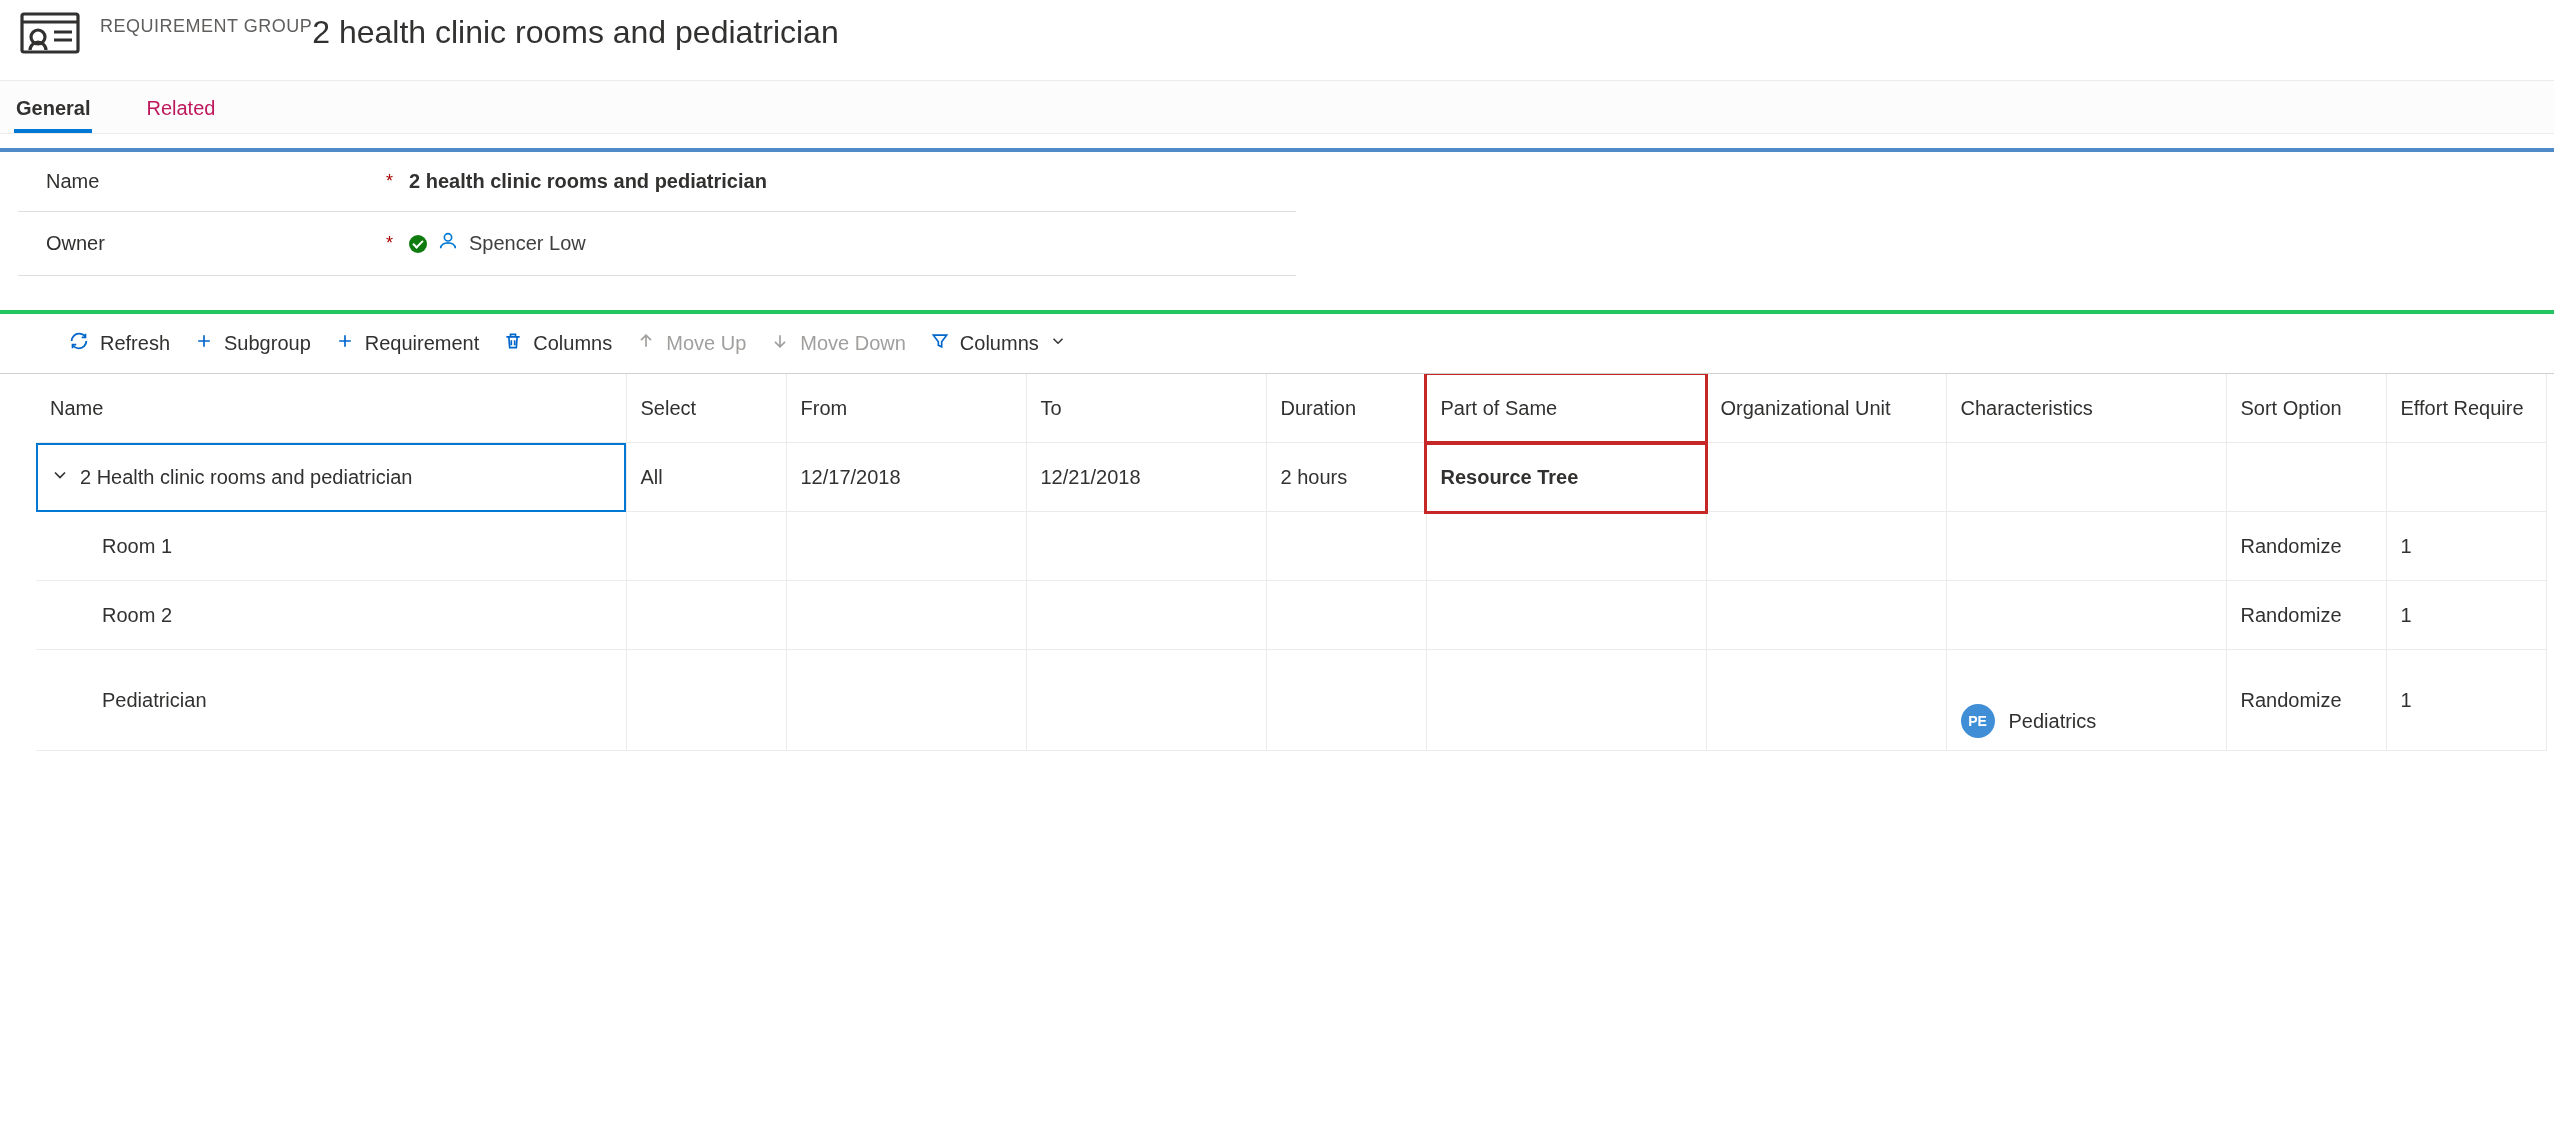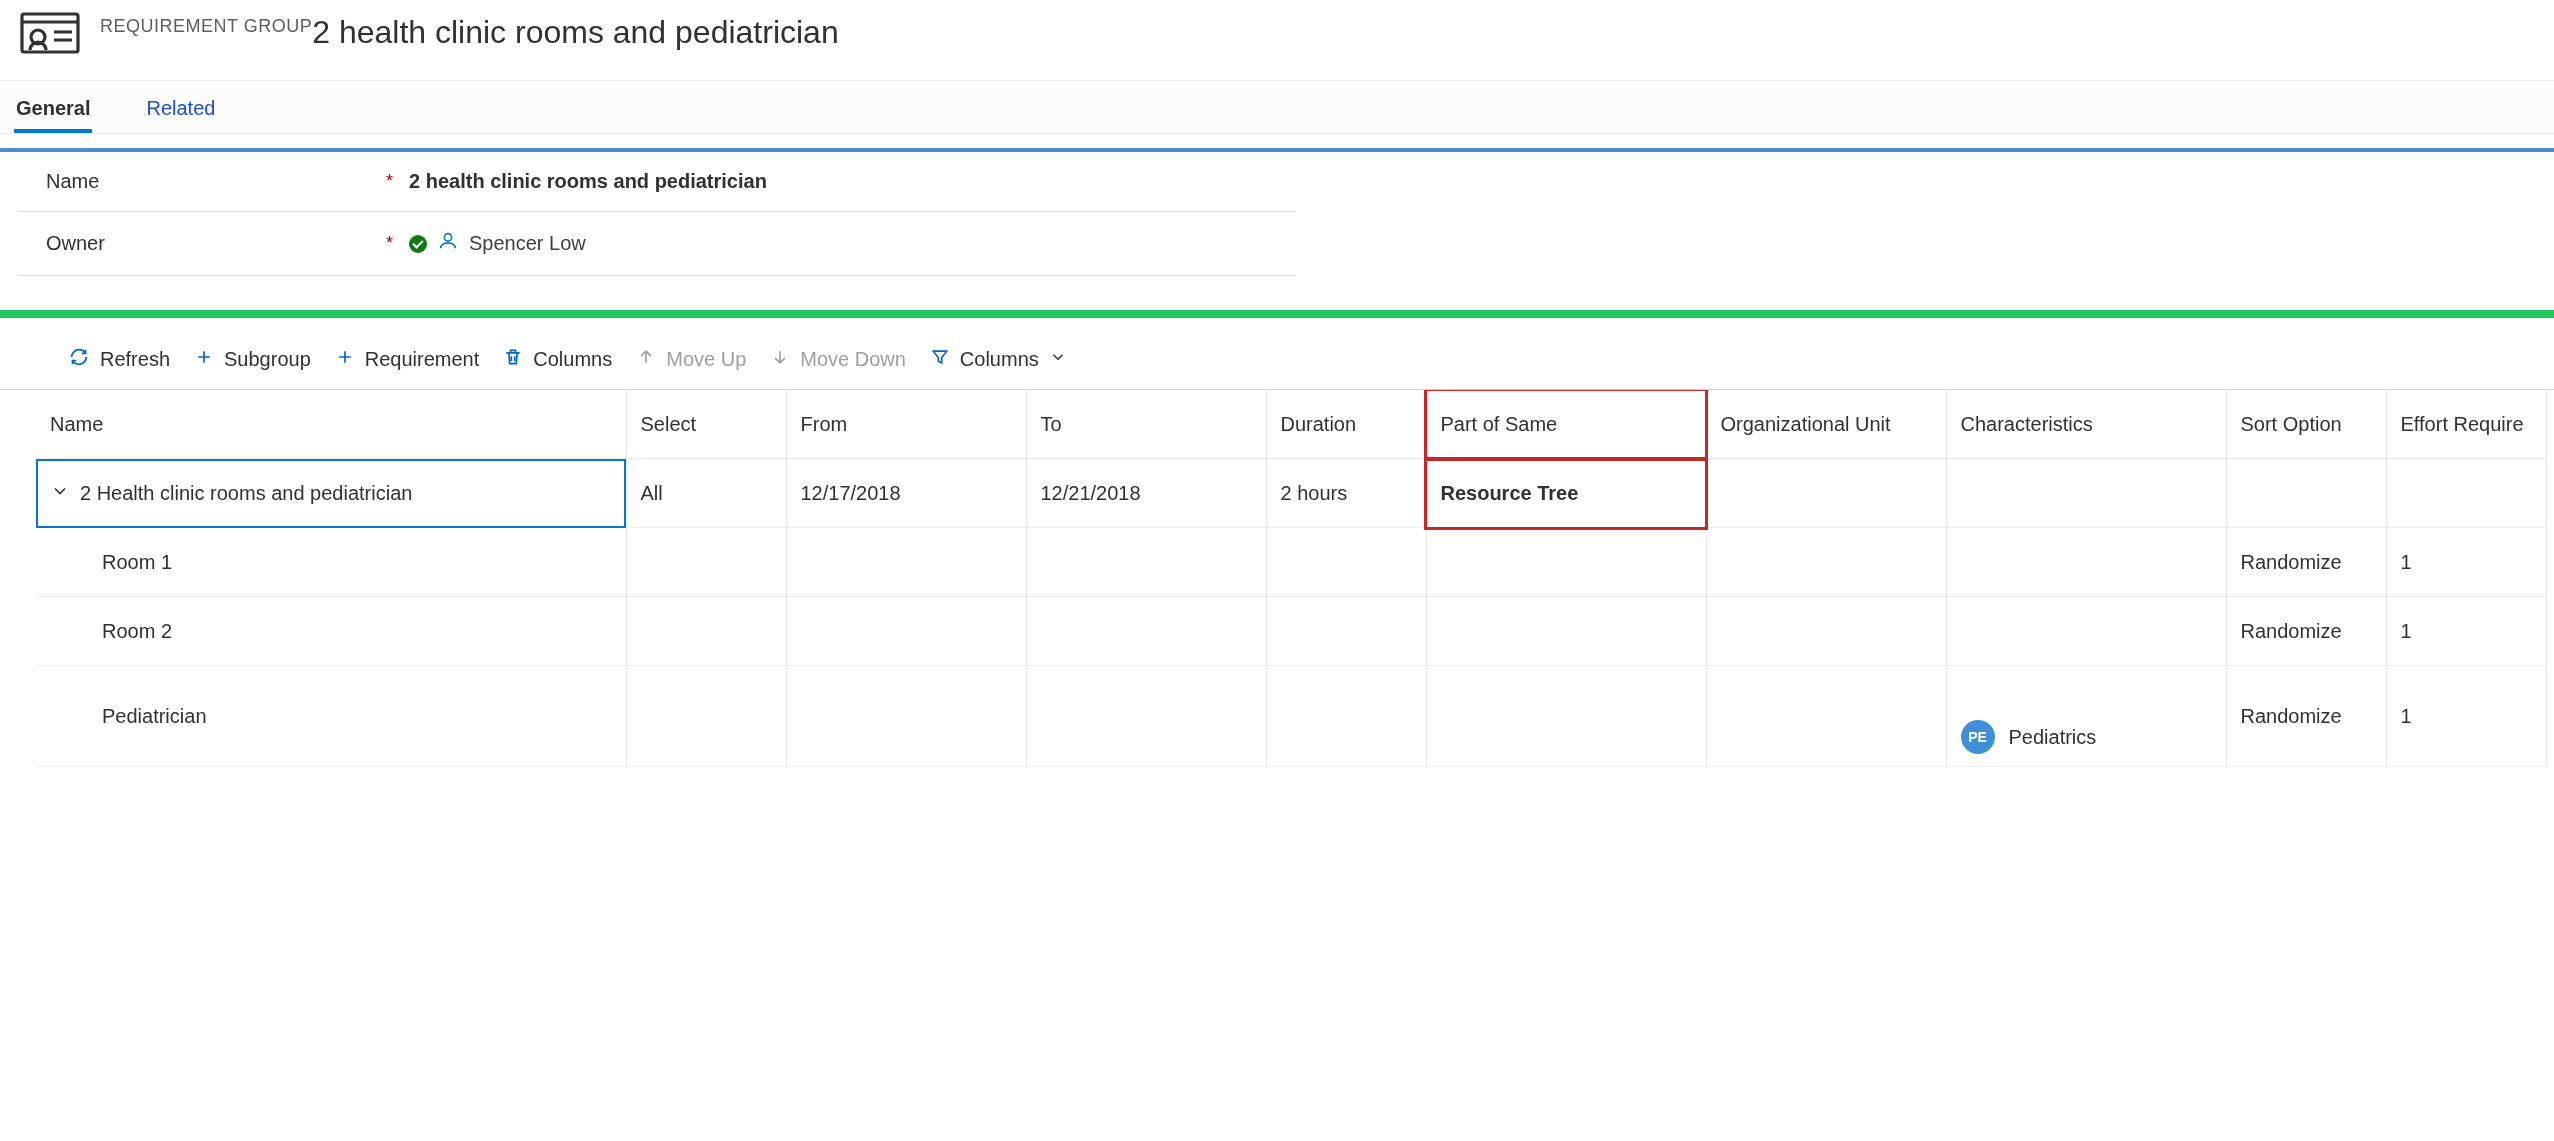--- a/index.html
+++ b/index.html
@@ -48,21 +48,21 @@
     border-top: 1px solid #edebe9;
     border-bottom: 1px solid #edebe9;
     height: 44px;
     background: #fcfcfc;
   }
   .tab {
     font-size: 20px;
     padding: 0 2px;
     line-height: 38px;
     border-bottom: 4px solid transparent;
-    color: #1d4ed8;
+    color: #be185d;
     cursor: pointer;
   }
   .tab.active {
     color: #323130;
     font-weight: 600;
     border-bottom-color: #0078d4;
   }
 
   
   .form-outer {
@@ -104,22 +104,22 @@
   .status-dot::after{
     content:""; display:block; width:4px; height:8px;
     border:2px solid #fff; border-top:none; border-left:none;
     transform: rotate(45deg);
     position:absolute; left:6px; top:3px;
   }
 
   
   .grid-outer {
     margin-top: 4px;
-    border-top: 8px solid #22c55e;
-    padding: 12px 0 0 0;
+    border-top: 4px solid #22c55e;
+    padding: 0 0 0 0;
   }
   .grid-toolbar {
     display:flex; align-items:center; gap: 24px;
     padding: 16px 18px 16px 68px;
     font-size: 20px;
     color:#323130;
   }
   .tb-item {
     display:flex; align-items:center; gap:10px;
     cursor:pointer;

